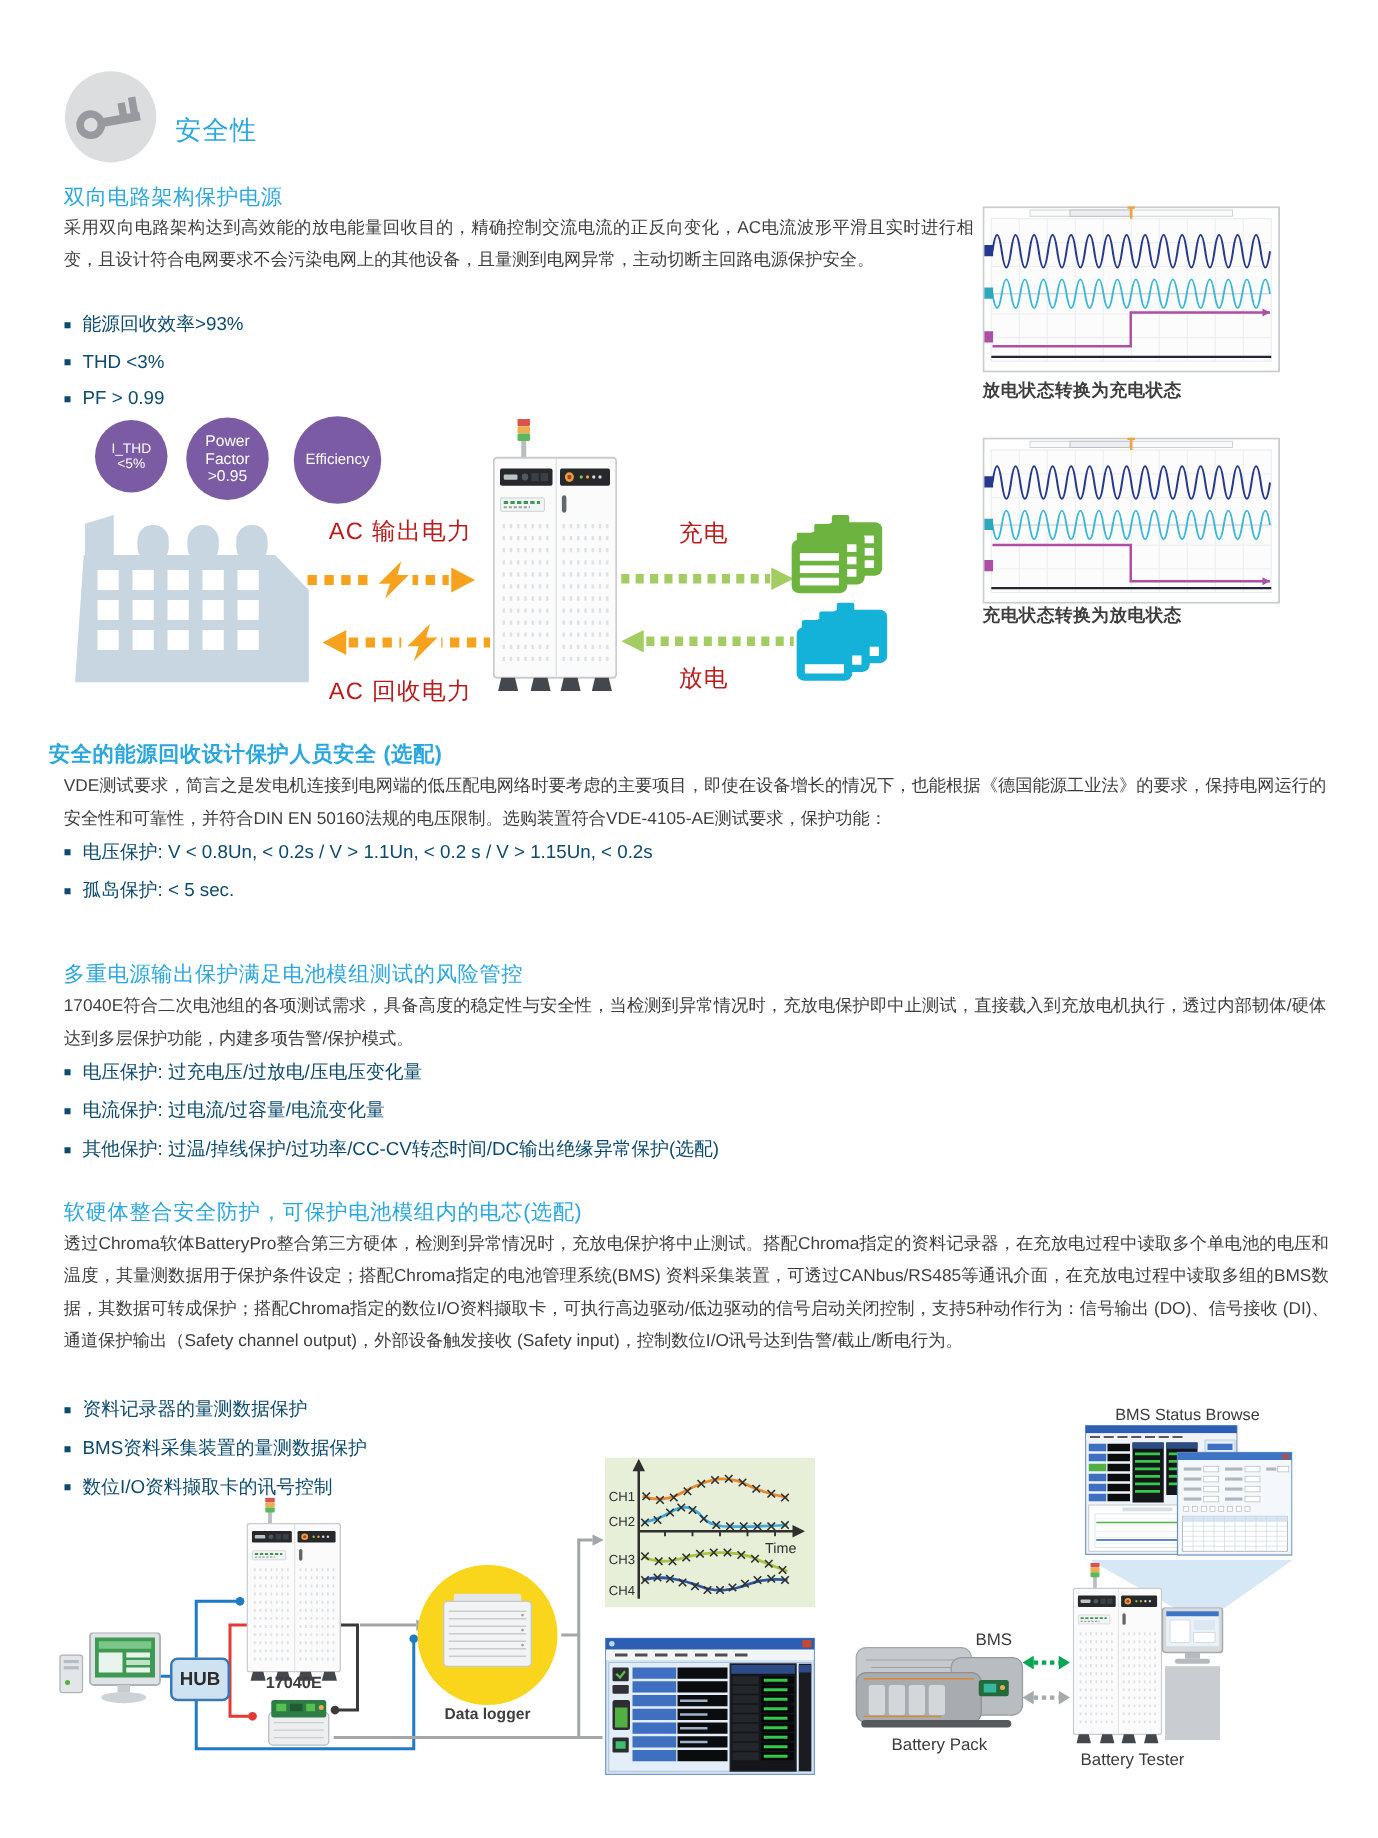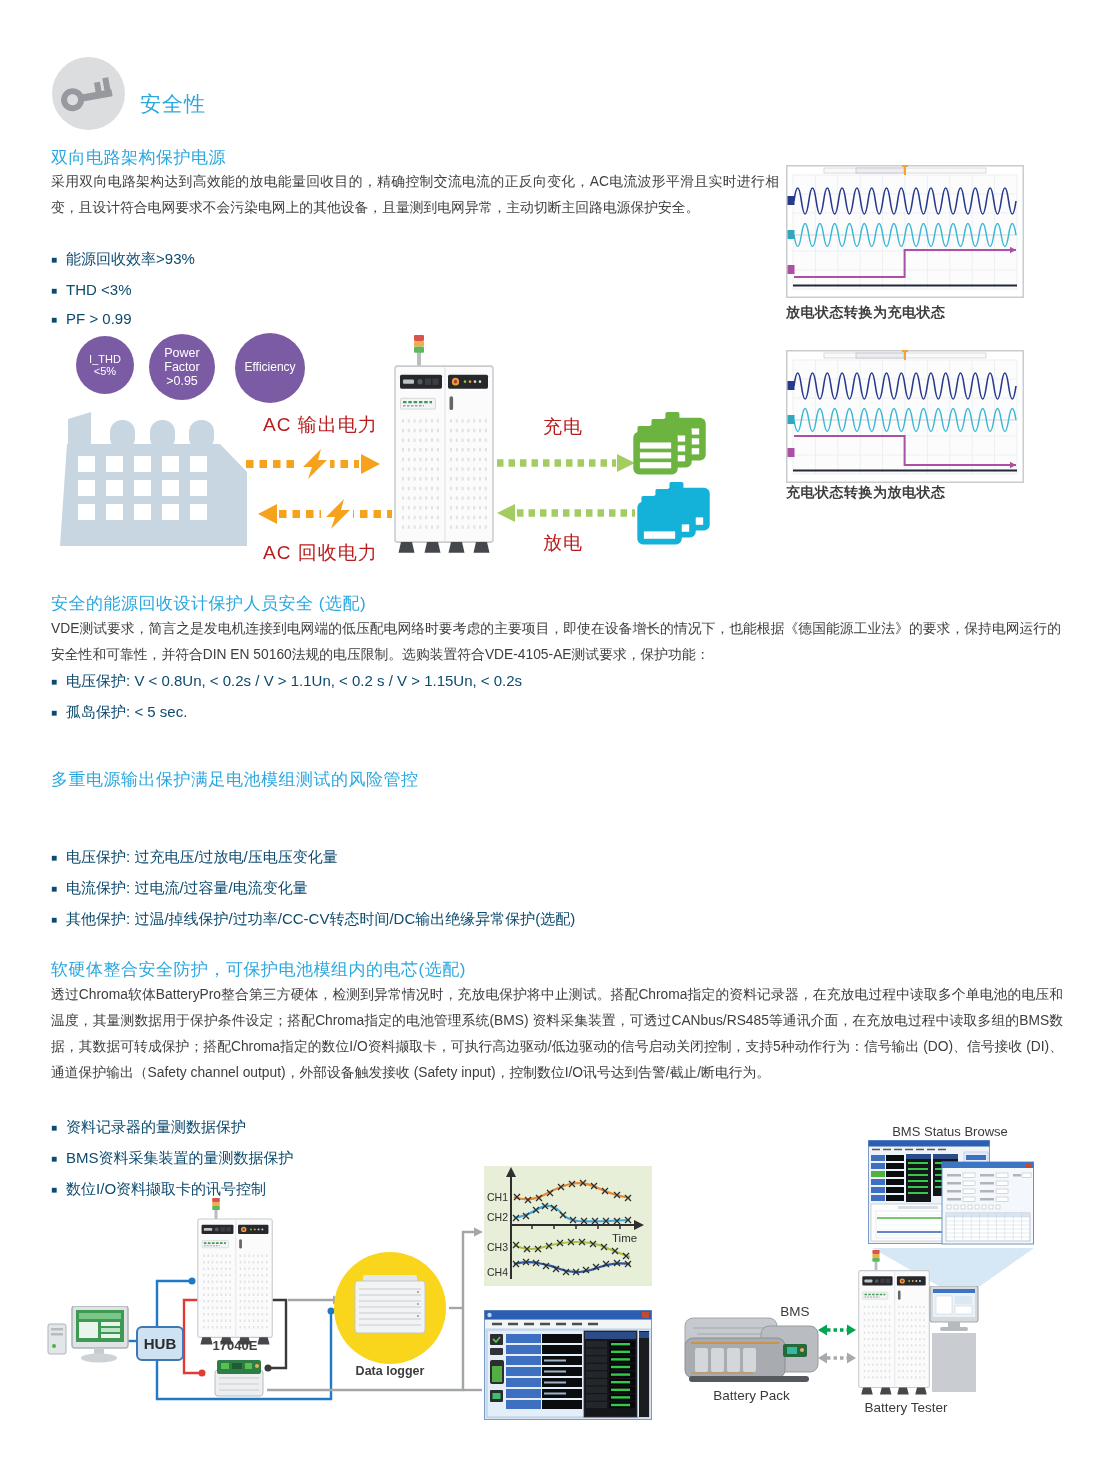--- a/index.html
+++ b/index.html
@@ -209,32 +209,33 @@
   <use href="#battC" x="32" y="72" width="56" height="51"></use>
   <use href="#battC" x="18" y="79" width="56" height="51"></use>
   <use href="#battC" x="4" y="86" width="56" height="51"></use>
 </svg>
 <svg class="abs" style="left:494px;top:500px;" width="144" height="26">
   <polygon points="21,4 21,22 3,13" fill="#A3CD62"></polygon>
   <line x1="23" y1="13" x2="141" y2="13" stroke="#A3CD62" stroke-width="7.5" stroke-dasharray="6.5 5"></line>
 </svg>
 <div class="abs dlabel" style="left:543px;top:530px;">放电</div>
 
-<div class="abs sec-title" style="left:51px;top:592px;">安全的能源回收设计保护人员安全 (选配)</div>
+<div class="abs sec-title" style="left:39px;top:592px;font-weight:bold;">安全的能源回收设计保护人员安全 (选配)</div>
 <div class="abs body-text" style="left:51px;top:616px;width:1010px;">VDE测试要求，简言之是发电机连接到电网端的低压配电网络时要考虑的主要项目，即使在设备增长的情况下，也能根据《德国能源工业法》的要求，保持电网运行的安全性和可靠性，并符合DIN EN 50160法规的电压限制。选购装置符合VDE-4105-AE测试要求，保护功能：</div>
 <div class="abs" style="left:51px;top:672px;">
   <div class="bullet">
         <span>电压保护: V &lt; 0.8Un, &lt; 0.2s / V &gt; 1.1Un, &lt; 0.2 s / V &gt; 1.15Un, &lt; 0.2s</span>
       </div>
   <div class="bullet">
         <span>孤岛保护: &lt; 5 sec.</span>
       </div>
 </div>
 
 <div class="abs sec-title" style="left:51px;top:768px;">多重电源输出保护满足电池模组测试的风险管控</div>
+<div class="abs body-text" style="left:51px;top:792px;width:1010px;">17040E符合二次电池组的各项测试需求，具备高度的稳定性与安全性，当检测到异常情况时，充放电保护即中止测试，直接载入到充放电机执行，透过内部韧体/硬体达到多层保护功能，内建多项告警/保护模式。</div>
 <div class="abs" style="left:51px;top:848px;">
   <div class="bullet">
         <span>电压保护: 过充电压/过放电/压电压变化量</span>
       </div>
   <div class="bullet">
         <span>电流保护: 过电流/过容量/电流变化量</span>
       </div>
   <div class="bullet">
         <span>其他保护: 过温/掉线保护/过功率/CC-CV转态时间/DC输出绝缘异常保护(选配)</span>
       </div>

